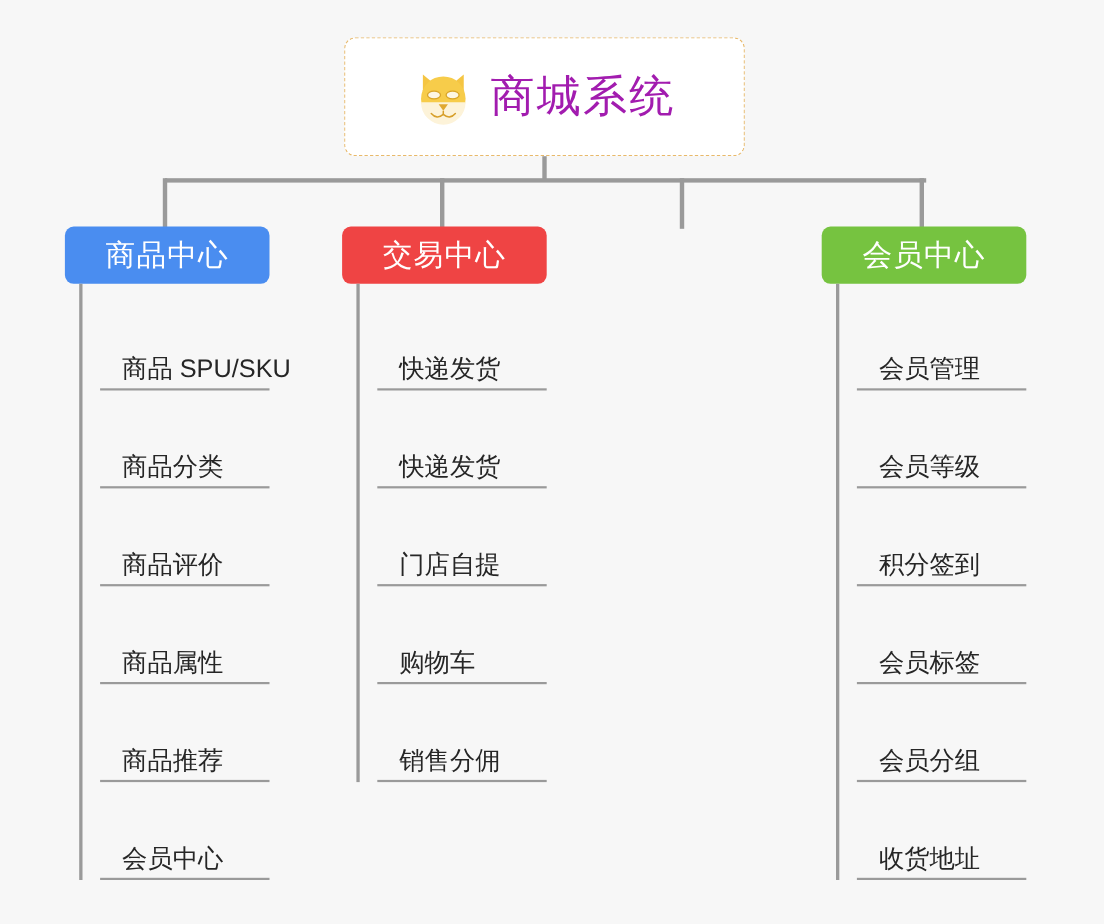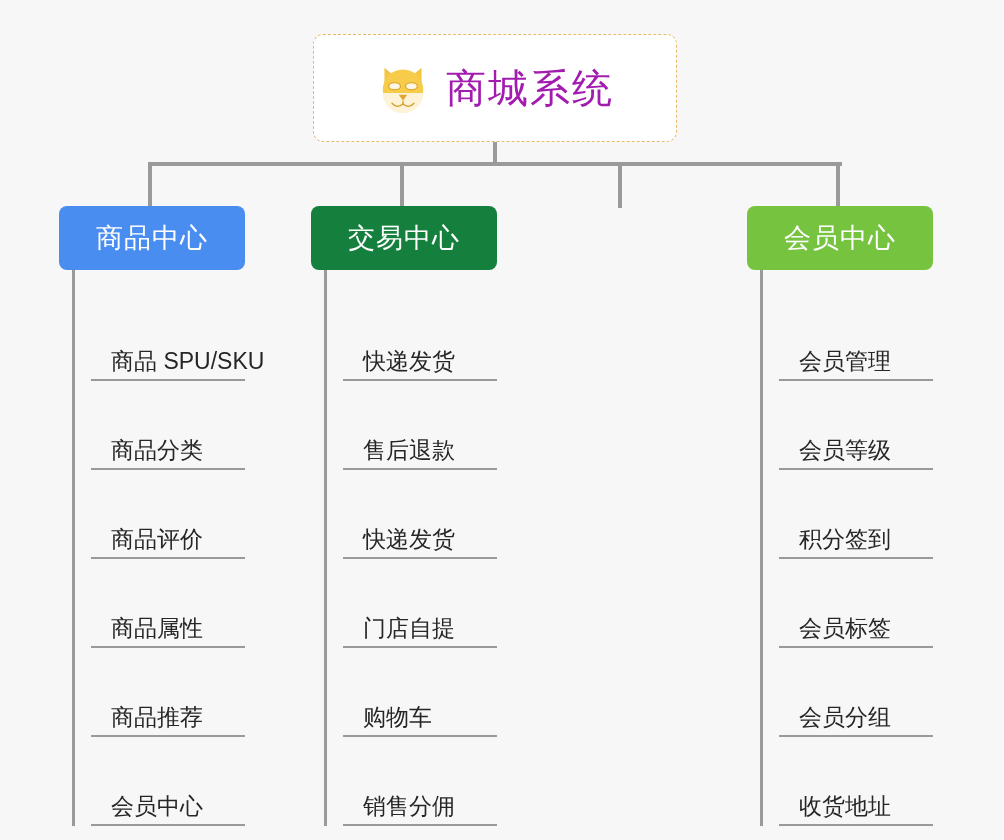--- a/index.html
+++ b/index.html
@@ -73,36 +73,36 @@
     background: #9a9a9a;
   }
 
   
   .column {
     position: absolute;
     top: 206px;
     width: 186px;
   }
   .cat-box {
-    height: 64px;
+    height: 52px;
     border-radius: 8px;
     display: flex;
     align-items: center;
     justify-content: center;
     color: #ffffff;
     font-size: 27px;
     letter-spacing: 1px;
     white-space: nowrap;
   }
 
   
   .leaf-list {
     position: relative;
     margin-top: 0;
-    padding-top: 22px;
+    padding-top: 8px;
     padding-left: 16px;
     border-left: 3px solid #9a9a9a;
     margin-left: 13px;
   }
   .leaf-item {
     height: 89px;
     display: flex;
     align-items: flex-end;
     border-bottom: 2px solid #9a9a9a;
     padding-bottom: 3px;
@@ -165,29 +165,26 @@
       <div class="leaf-item">
           <span class="leaf-label">商品推荐</span>
         </div>
       <div class="leaf-item">
           <span class="leaf-label">会员中心</span>
         </div>
     </div>
   </div>
 
   <div class="column" style="left:311px">
-    <div class="cat-box" style="background:#15803d">
+    <div class="cat-box" style="background:#ef4444">
       <span>交易中心</span>
     </div>
     <div class="leaf-list">
       <div class="leaf-item">
           <span class="leaf-label">快递发货</span>
-        </div>
-      <div class="leaf-item">
-          <span class="leaf-label">售后退款</span>
         </div>
       <div class="leaf-item">
           <span class="leaf-label">快递发货</span>
         </div>
       <div class="leaf-item">
           <span class="leaf-label">门店自提</span>
         </div>
       <div class="leaf-item">
           <span class="leaf-label">购物车</span>
         </div>

